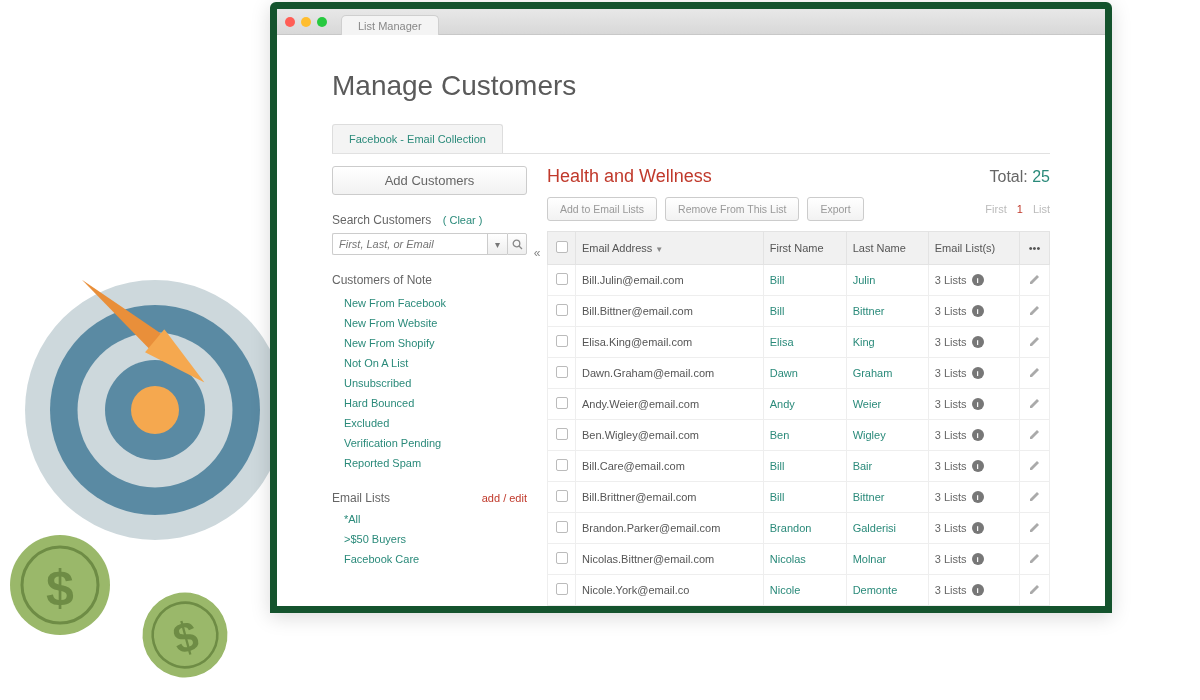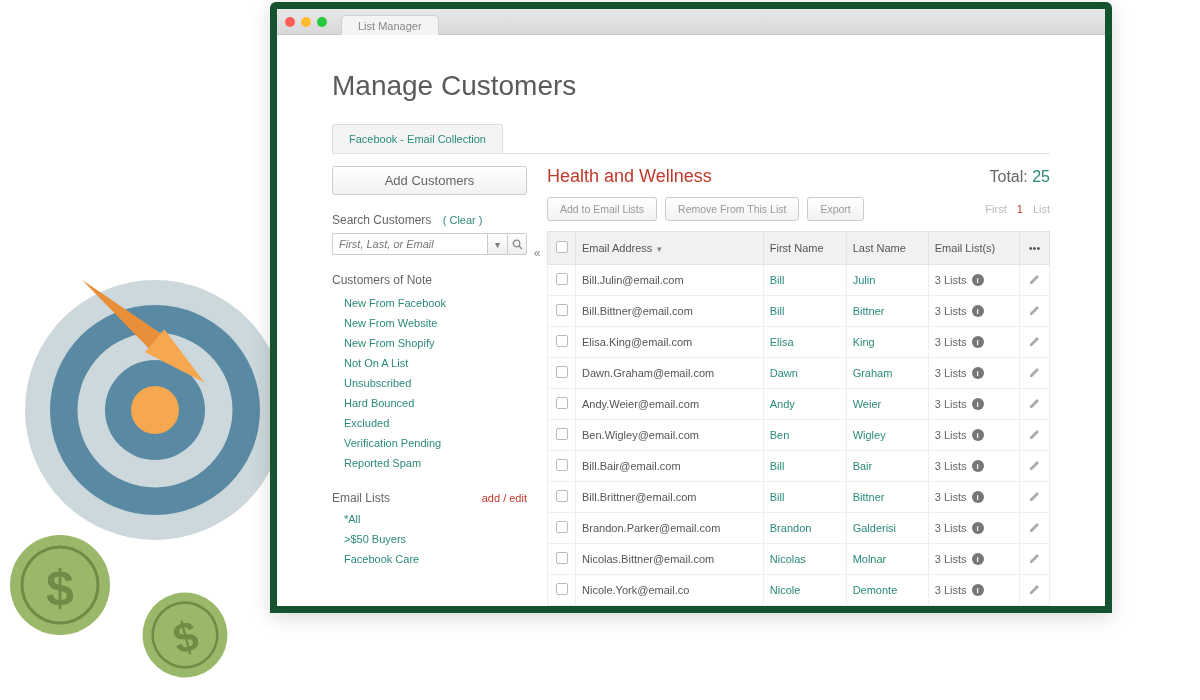--- a/index.html
+++ b/index.html
@@ -308,21 +308,21 @@
                 <td class="ln">Wigley</td>
                 <td>
                   <span class="lists-cell">3 Lists <span class="info-icon">i</span></span>
                 </td>
                 <td class="edit-cell"><svg width="12" height="12">
                     <path d="M1 11 L3 11 L10 4 L8 2 L1 9 Z" fill="#aaa"></path>
                   </svg></td>
               </tr>
               <tr>
                 <td class="chk"><span class="cbox"></span></td>
-                <td class="email">Bill.Bair@email.com</td>
+                <td class="email">Bill.Care@email.com</td>
                 <td class="fn">Bill</td>
                 <td class="ln">Bair</td>
                 <td>
                   <span class="lists-cell">3 Lists <span class="info-icon">i</span></span>
                 </td>
                 <td class="edit-cell"><svg width="12" height="12">
                     <path d="M1 11 L3 11 L10 4 L8 2 L1 9 Z" fill="#aaa"></path>
                   </svg></td>
               </tr>
               <tr>

